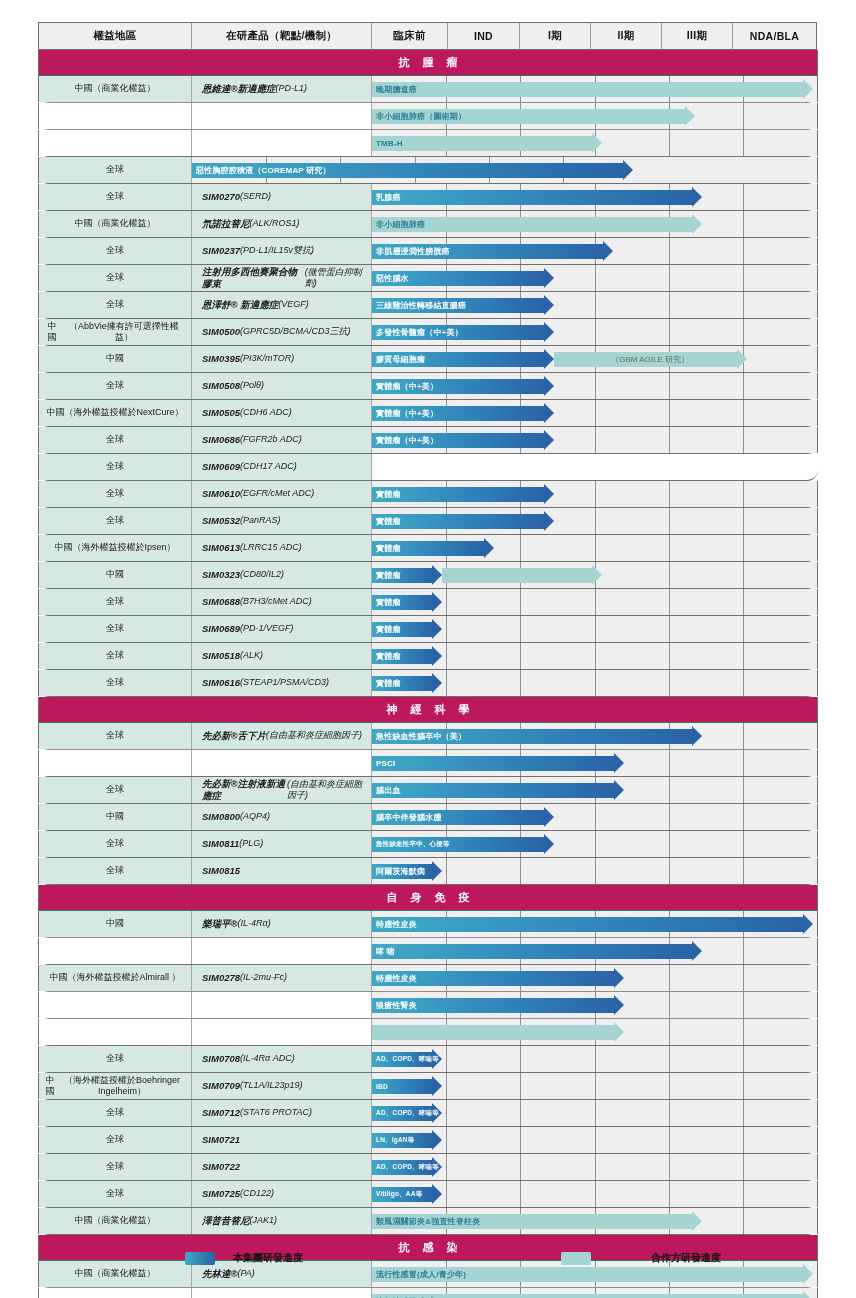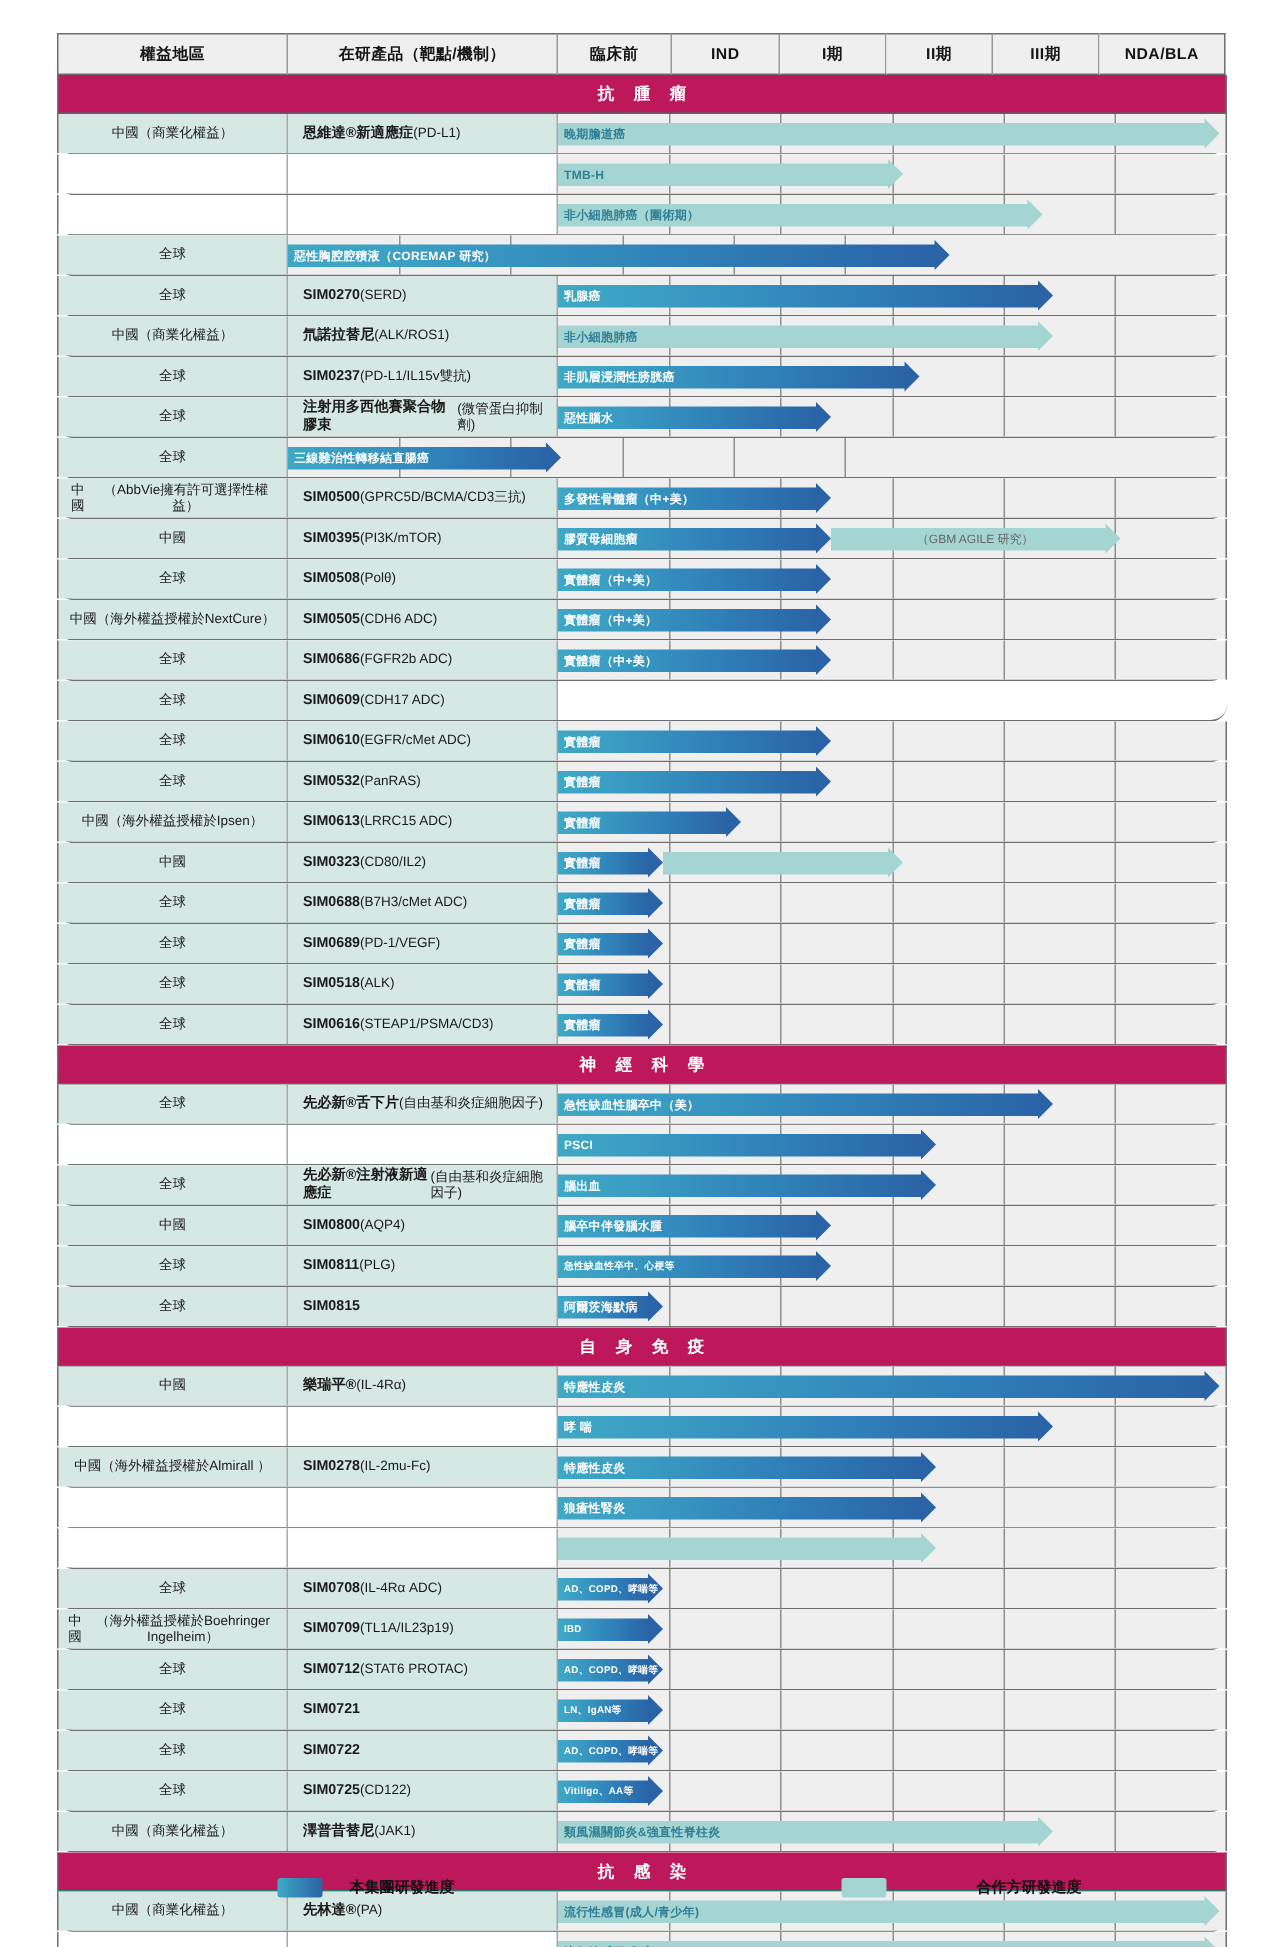--- a/index.html
+++ b/index.html
@@ -54,21 +54,21 @@
     border-right: 1px solid #a8a8a8;
     font-size: 9px; color: #1a1a1a;
     padding: 0 4px;
     line-height: 1.25;
   }
   .cell-region {
     width: 154px;
     border-left: 1.5px solid #6f6f6f;
     justify-content: center; text-align: center;
   }
-  .cell-product { width: 180px; padding-left: 10px; }
+  .cell-product { width: 180px; padding-left: 10px; font-style: italic; }
   .cell-product .pname { font-weight: bold; font-size: 9.5px; }
   .cell-product .ptarget { font-weight: normal; font-size: 9px; }
   .lanes {
     position: relative; flex: 1;
     border-right: 1.5px solid #6f6f6f;
     background: #efefef;
   }
   .rowgroup { position: relative; border-radius: 11px; }
   .rowgroup.tint .cell-region, .rowgroup.tint .cell-product { background: #d6e8e4; }
   .rowgroup.plain .cell-region, .rowgroup.plain .cell-product { background: #ffffff; }
@@ -156,20 +156,45 @@
                 <i style="left: 370.833px;"></i>
               </div>
               <div class="barwrap" style="left: 0px; width: 441.292px; top: 5.5px;">
                 <div class="bar teal"></div>
                 <div class="head teal"></div>
                 <div class="barlabel tealtxt">晚期膽道癌</div>
               </div>
             </div>
           </div>
         </div>
+        <div class="rowgroup plain sepThin">
+          <div class="row" style="height: 26px;">
+            <div class="cell-region">
+              <span></span>
+            </div>
+            <div class="cell-product">
+              <span class="pname"></span>
+              <span class="ptarget"></span>
+            </div>
+            <div class="lanes">
+              <div class="gridlines">
+                <i style="left: 74.1667px;"></i>
+                <i style="left: 148.333px;"></i>
+                <i style="left: 222.5px;"></i>
+                <i style="left: 296.667px;"></i>
+                <i style="left: 370.833px;"></i>
+              </div>
+              <div class="barwrap" style="left: 0px; width: 322.625px; top: 5.5px;">
+                <div class="bar teal"></div>
+                <div class="head teal"></div>
+                <div class="barlabel tealtxt">非小細胞肺癌（圍術期）</div>
+              </div>
+            </div>
+          </div>
+        </div>
         <div class="rowgroup plain sep">
           <div class="row" style="height: 26px;">
             <div class="cell-region">
               <span></span>
             </div>
             <div class="cell-product">
               <span class="pname"></span>
               <span class="ptarget"></span>
             </div>
             <div class="lanes">
@@ -181,45 +206,20 @@
                 <i style="left: 370.833px;"></i>
               </div>
               <div class="barwrap" style="left: 0px; width: 229.917px; top: 5.5px;">
                 <div class="bar teal"></div>
                 <div class="head teal"></div>
                 <div class="barlabel tealtxt">TMB-H</div>
               </div>
             </div>
           </div>
         </div>
-        <div class="rowgroup plain sepThin">
-          <div class="row" style="height: 26px;">
-            <div class="cell-region">
-              <span></span>
-            </div>
-            <div class="cell-product">
-              <span class="pname"></span>
-              <span class="ptarget"></span>
-            </div>
-            <div class="lanes">
-              <div class="gridlines">
-                <i style="left: 74.1667px;"></i>
-                <i style="left: 148.333px;"></i>
-                <i style="left: 222.5px;"></i>
-                <i style="left: 296.667px;"></i>
-                <i style="left: 370.833px;"></i>
-              </div>
-              <div class="barwrap" style="left: 0px; width: 322.625px; top: 5.5px;">
-                <div class="bar teal"></div>
-                <div class="head teal"></div>
-                <div class="barlabel tealtxt">非小細胞肺癌（圍術期）</div>
-              </div>
-            </div>
-          </div>
-        </div>
         <div class="rowgroup tint sep">
           <div class="row" style="height: 26px;">
             <div class="cell-region">
               <span>全球</span>
             </div>
             <div class="lanes">
               <div class="gridlines">
                 <i style="left: 74.1667px;"></i>
                 <i style="left: 148.333px;"></i>
                 <i style="left: 222.5px;"></i>
@@ -331,20 +331,24 @@
                 <div class="head blue"></div>
                 <div class="barlabel">惡性腦水</div>
               </div>
             </div>
           </div>
         </div>
         <div class="rowgroup tint sep">
           <div class="row" style="height: 26px;">
             <div class="cell-region">
               <span>全球</span>
+            </div>
+            <div class="cell-product">
+              <span class="pname">恩澤舒® 新適應症</span>
+              <span class="ptarget">(VEGF)</span>
             </div>
             <div class="lanes">
               <div class="gridlines">
                 <i style="left: 74.1667px;"></i>
                 <i style="left: 148.333px;"></i>
                 <i style="left: 222.5px;"></i>
                 <i style="left: 296.667px;"></i>
                 <i style="left: 370.833px;"></i>
               </div>
               <div class="barwrap" style="left: 0px; width: 181.708px; top: 5.5px;">

